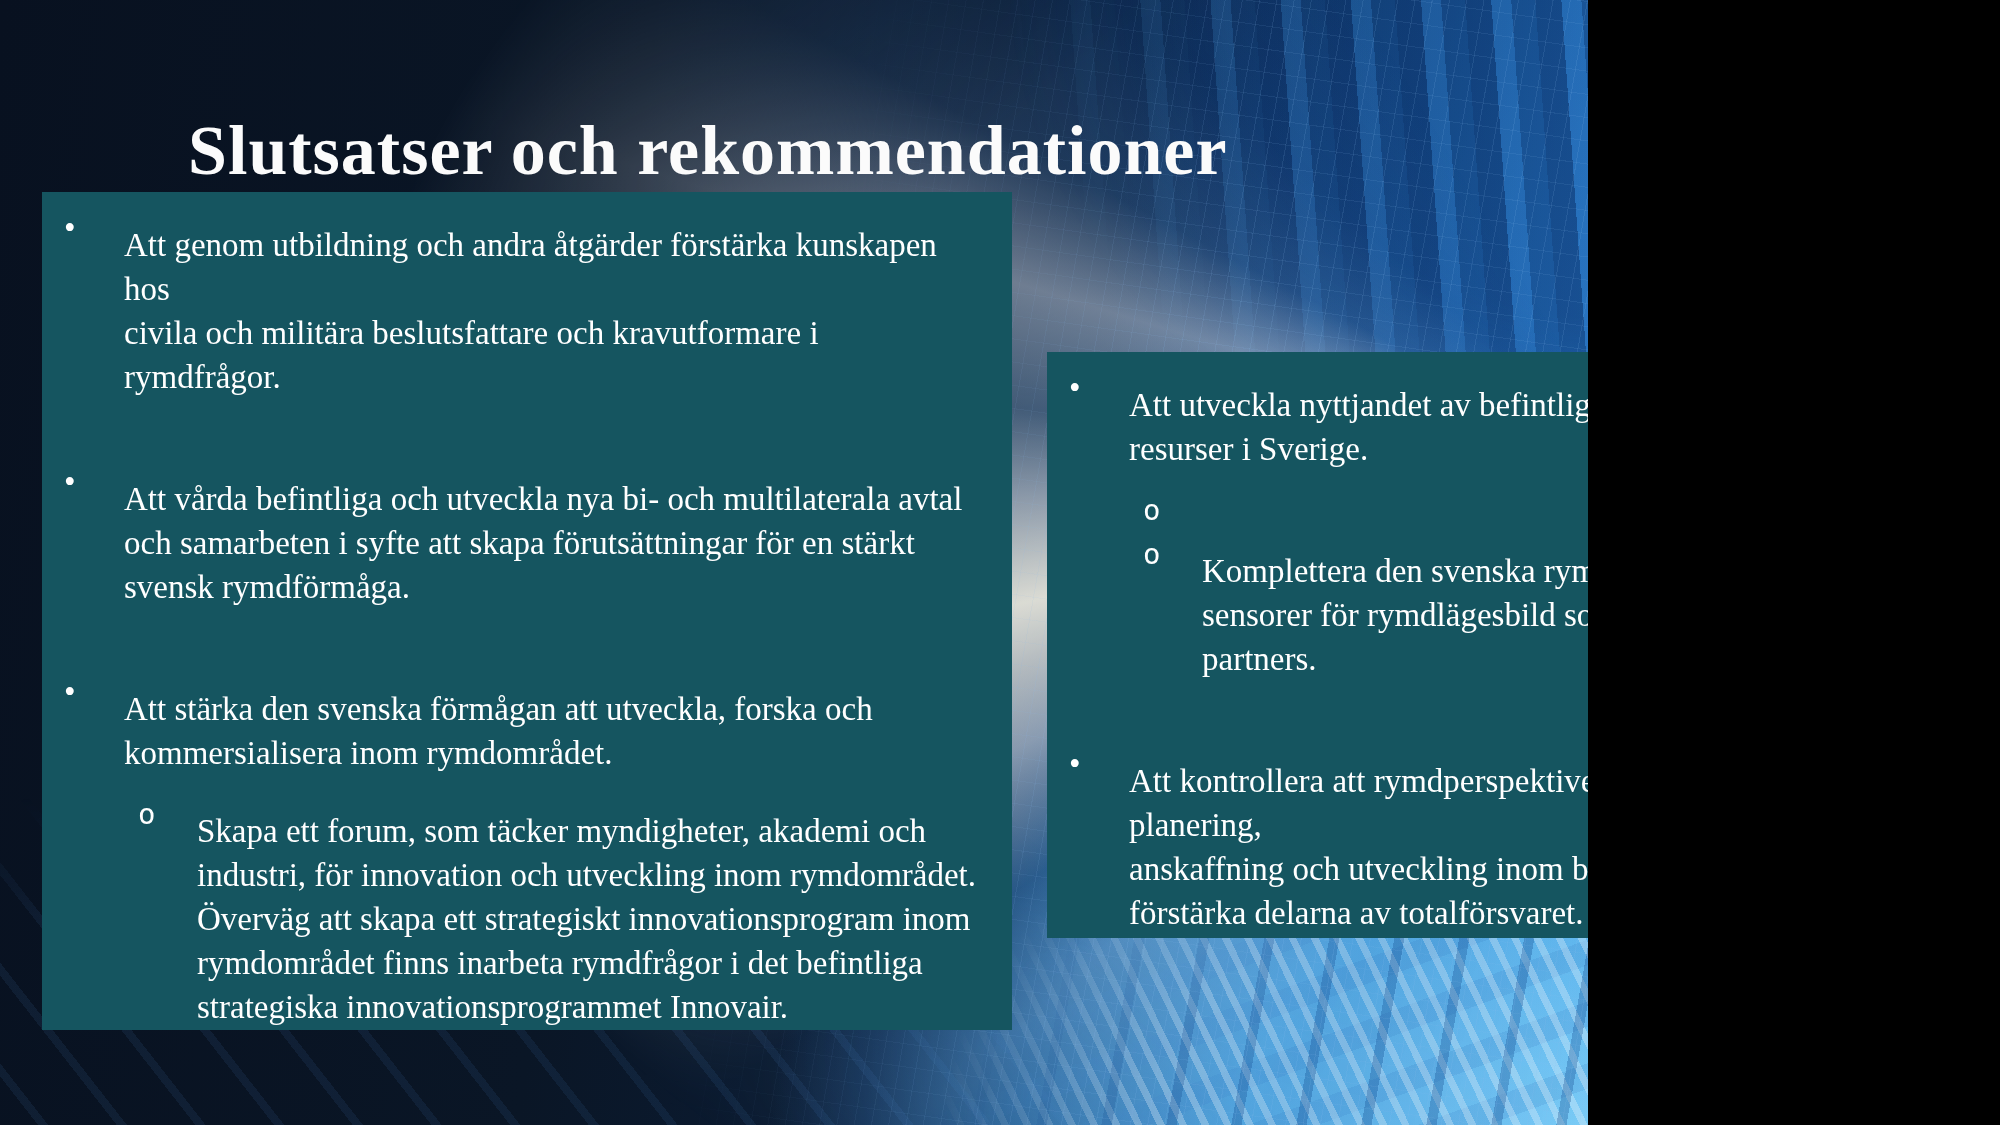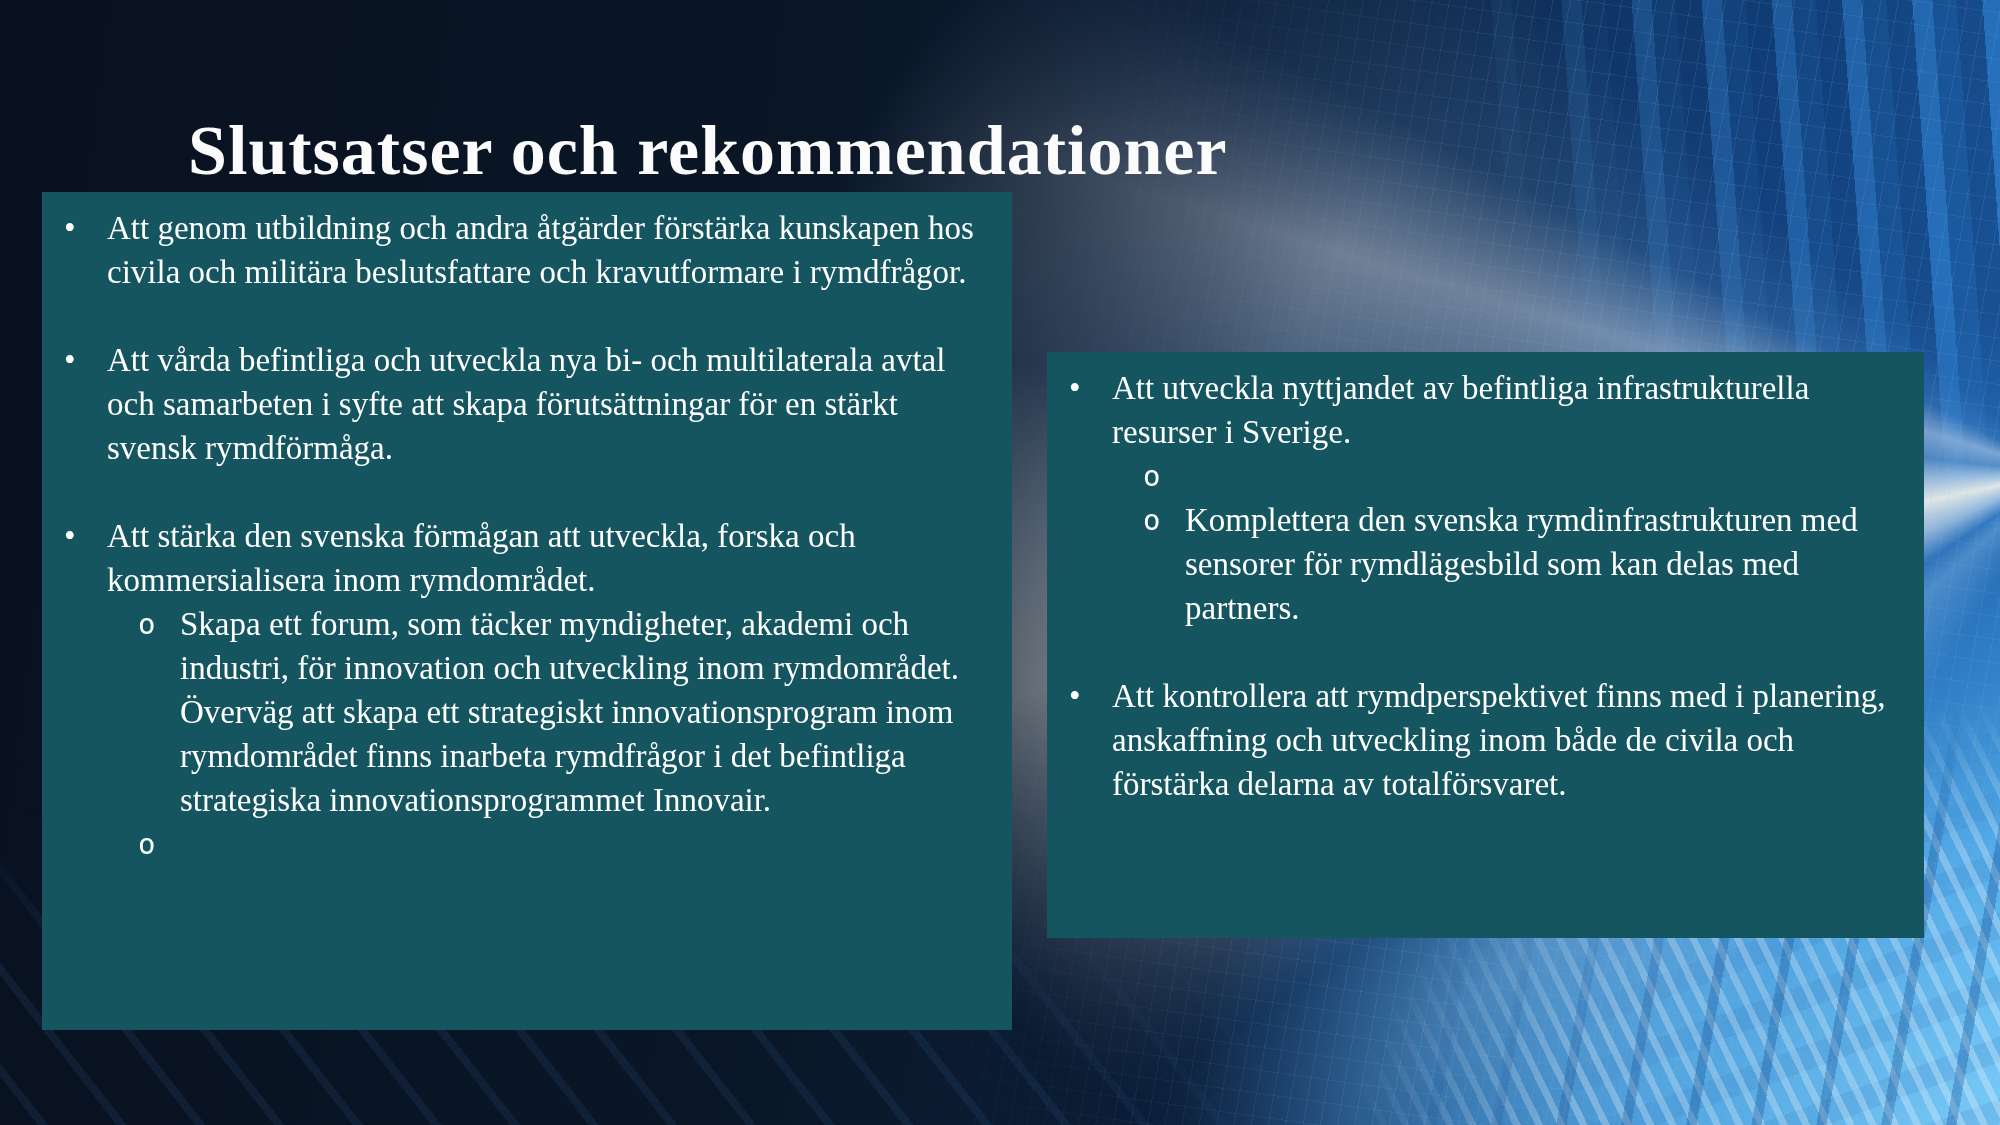--- a/index.html
+++ b/index.html
@@ -1,18 +1,18 @@
 <!DOCTYPE html>
 <html><head>
 <meta charset="utf-8">
 <style>
   html,body{margin:0;padding:0;background:#000;}
   .slide{
     position:relative;
-    width:2000px;height:1125px;
+    width:1588px;height:1125px;
     overflow:hidden;
     background:#0a1526;
     font-family:"Liberation Serif","DejaVu Serif",serif;
   }
   .bg{position:absolute;inset:0;}
   
   .bg-base{
     background:
       radial-gradient(ellipse 950px 760px at 101% 102%,
         rgba(130,210,250,0.95) 0%, rgba(95,185,243,0.88) 38%,
@@ -93,21 +93,21 @@
   .item.gap{margin-top:44px;}
   .lvl1{padding-left:22px;}
   .lvl2{padding-left:96px;}
   .marker{
     flex:0 0 auto;color:#ffffff;
     font-size:33px;line-height:44px;text-align:left;
   }
   .lvl1 .marker{width:43px;}
   .lvl2 .marker{width:42px;font-family:"DejaVu Sans Mono",monospace;font-size:29px;}
   .btext{
-    flex:1 1 auto;margin:0;color:#ffffff;
+    flex:1 1 auto;margin:17px;color:#ffffff;
     font-size:33px;line-height:44px;
     white-space:pre-line;
   }
 </style>
 </head>
 <body>
 
 <div class="slide">
 
   <div class="bg bg-base"></div>

